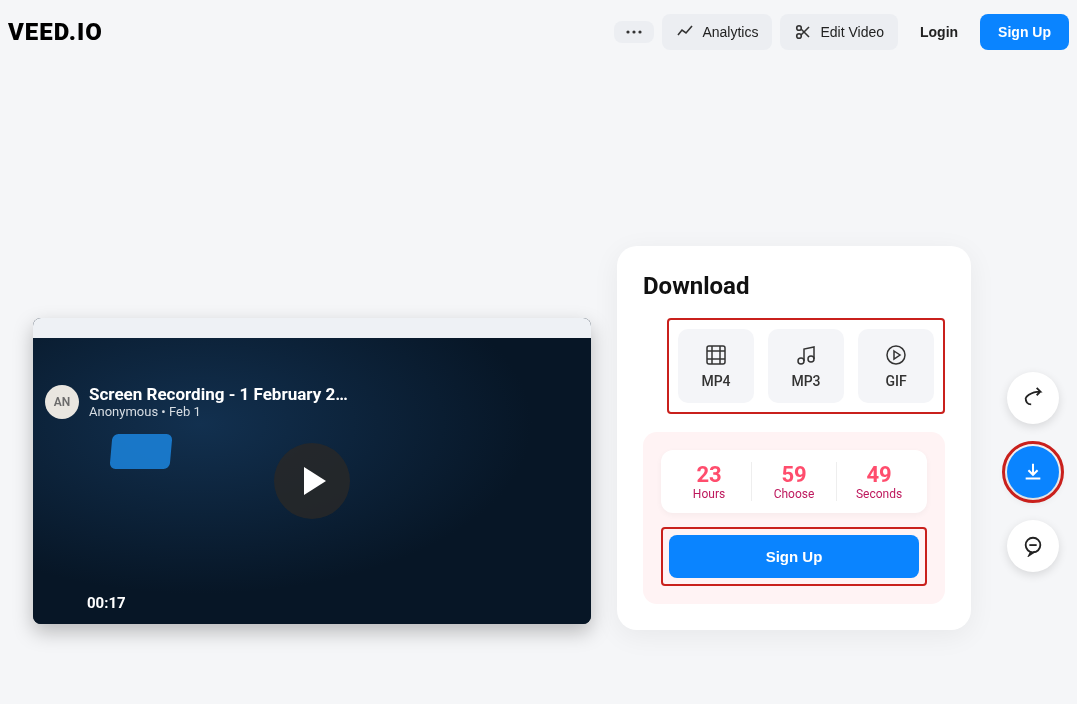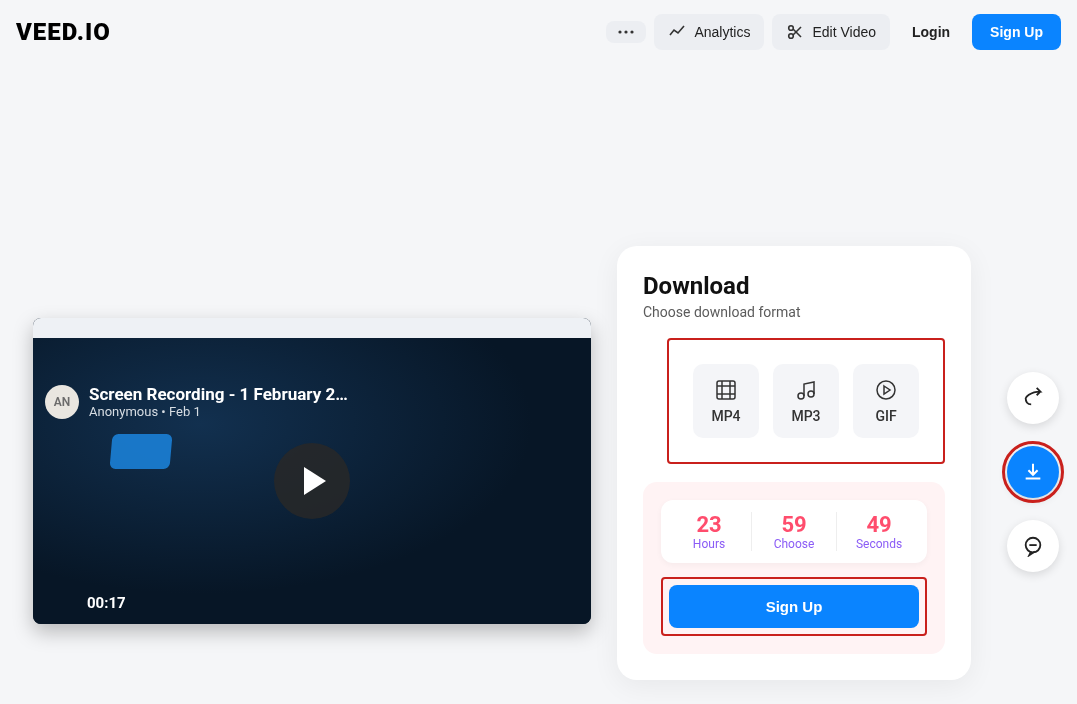--- a/index.html
+++ b/index.html
@@ -10,21 +10,21 @@
     height: 704px;
     overflow: hidden;
     position: relative;
   }
 
   
   .header {
     display: flex;
     align-items: center;
     justify-content: space-between;
-    padding: 12px 16px;
+    padding: 12px 8px;
     height: 64px;
   }
   .logo {
     font-weight: 900;
     font-size: 24px;
     letter-spacing: 1px;
     color: #000;
   }
   .header-right {
     display: flex;
@@ -147,21 +147,21 @@
     border-radius: 20px;
     padding: 26px;
     box-shadow: 0 6px 28px rgba(0,0,0,0.06);
   }
   .dl-title { font-size: 24px; font-weight:700; color:#111; }
   .dl-sub   { font-size: 14px; color:#5b5b5b; margin-top:4px; }
 
   .format-row {
     display:flex; gap:14px; margin-top:18px;
     border:2px solid #c9201c; border-radius:4px;
-    padding:24px;
+    padding:9px;
     margin-left:24px;
   }
   .fmt {
     flex:1;
     background:#f4f5f8;
     border-radius:10px;
     height:74px;
     display:flex;flex-direction:column;
     align-items:center;justify-content:center;
     gap:6px;
@@ -184,21 +184,21 @@
   }
   .timer-seg{
     flex:1; text-align:center;
     border-right:1px solid #eee;
   }
   .timer-seg:last-child{border-right:none;}
   .timer-num{
     font-size:22px; font-weight:700; color:#ff4d6d;
   }
   .timer-lbl{
-    font-size:12px; color:#8b5cf6;
+    font-size:12px; color:#be185d;
   }
   .archive-msg{
     text-align:center; font-size:13.5px; color:#333;
     margin-top:16px; line-height:1.4;
   }
   .signup-wrap{
     border:2px solid #c9201c; border-radius:4px;
     padding:6px; margin-top:14px;
   }
   .signup-big{
@@ -288,21 +288,20 @@
     </div>
     <div class="play-btn">
       <div class="play-triangle"></div>
     </div>
     <div class="vc-timestamp">00:17</div>
   </div>
 </div>
 
 <div class="dl-panel">
   <div class="dl-title">Download</div>
-  <div class="dl-sub">Choose download format</div>
 
   <div class="format-row">
     <div class="fmt">
       <span class="icon">
         <svg width="24" height="24" viewBox="0 0 24 24" fill="none" stroke="#333" stroke-width="1.5">
             <rect x="3" y="3" width="18" height="18" rx="2"></rect>
             <line x1="8" y1="3" x2="8" y2="21"></line>
             <line x1="16" y1="3" x2="16" y2="21"></line>
             <line x1="3" y1="8" x2="21" y2="8"></line>
             <line x1="3" y1="16" x2="21" y2="16"></line>

